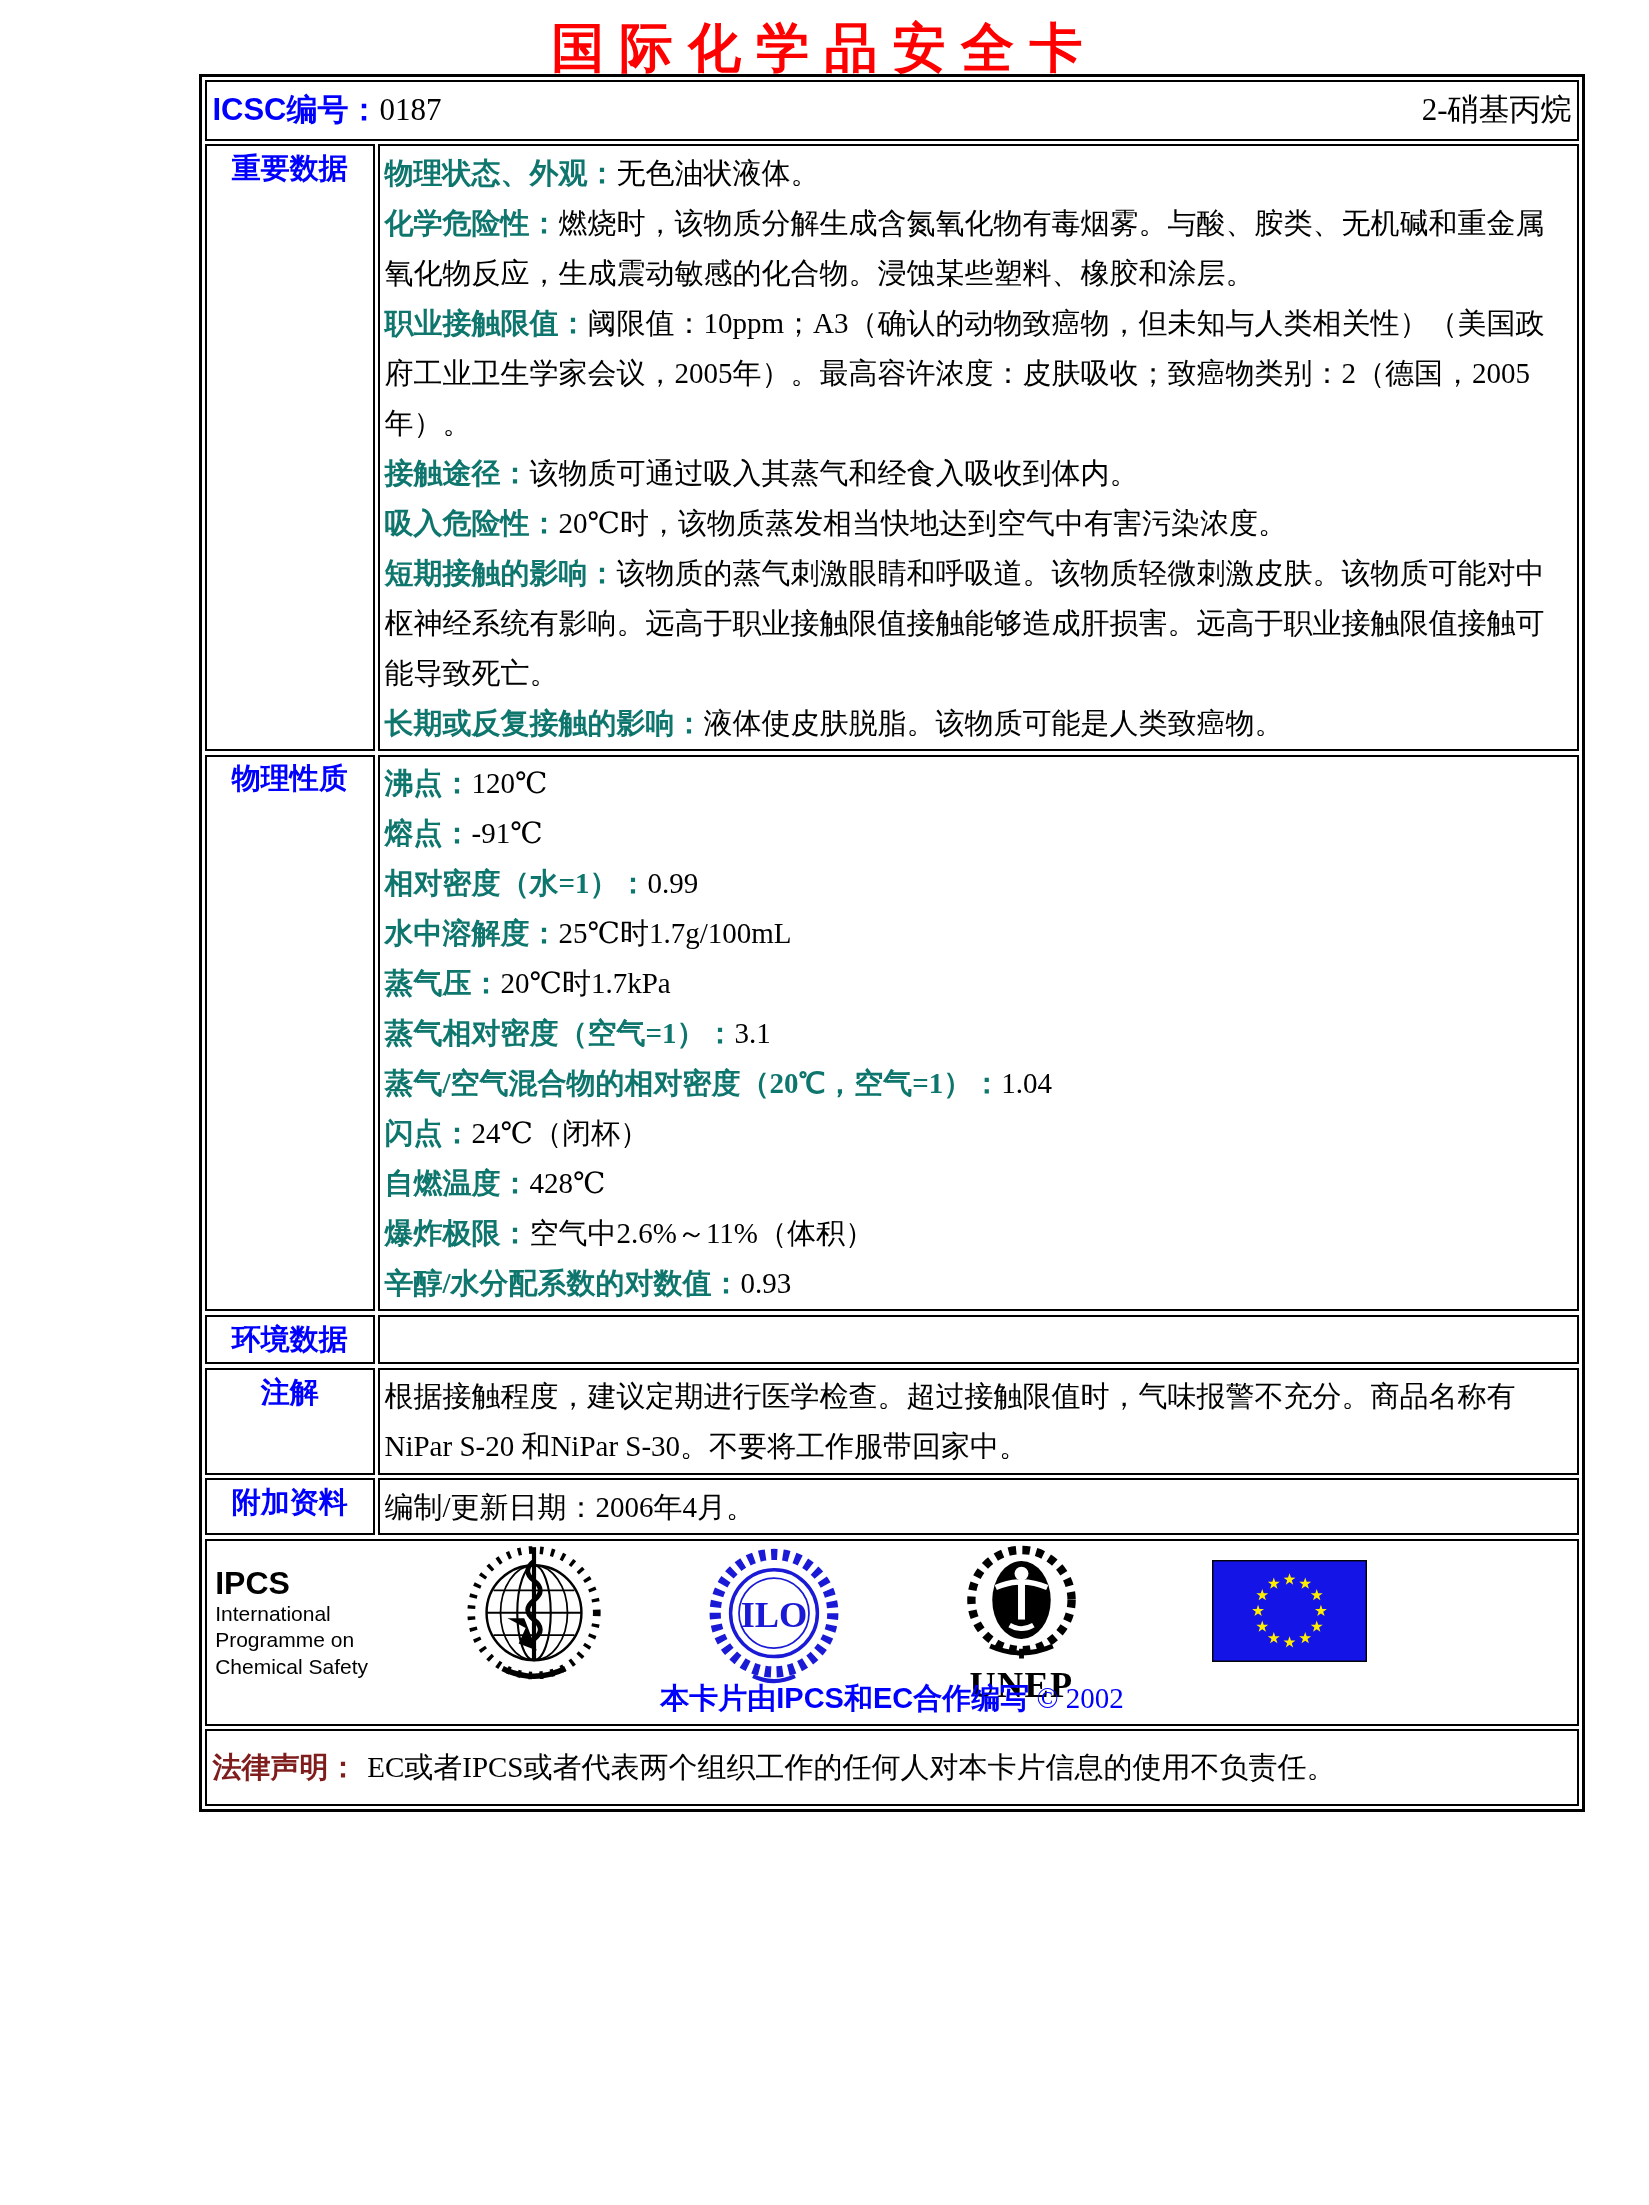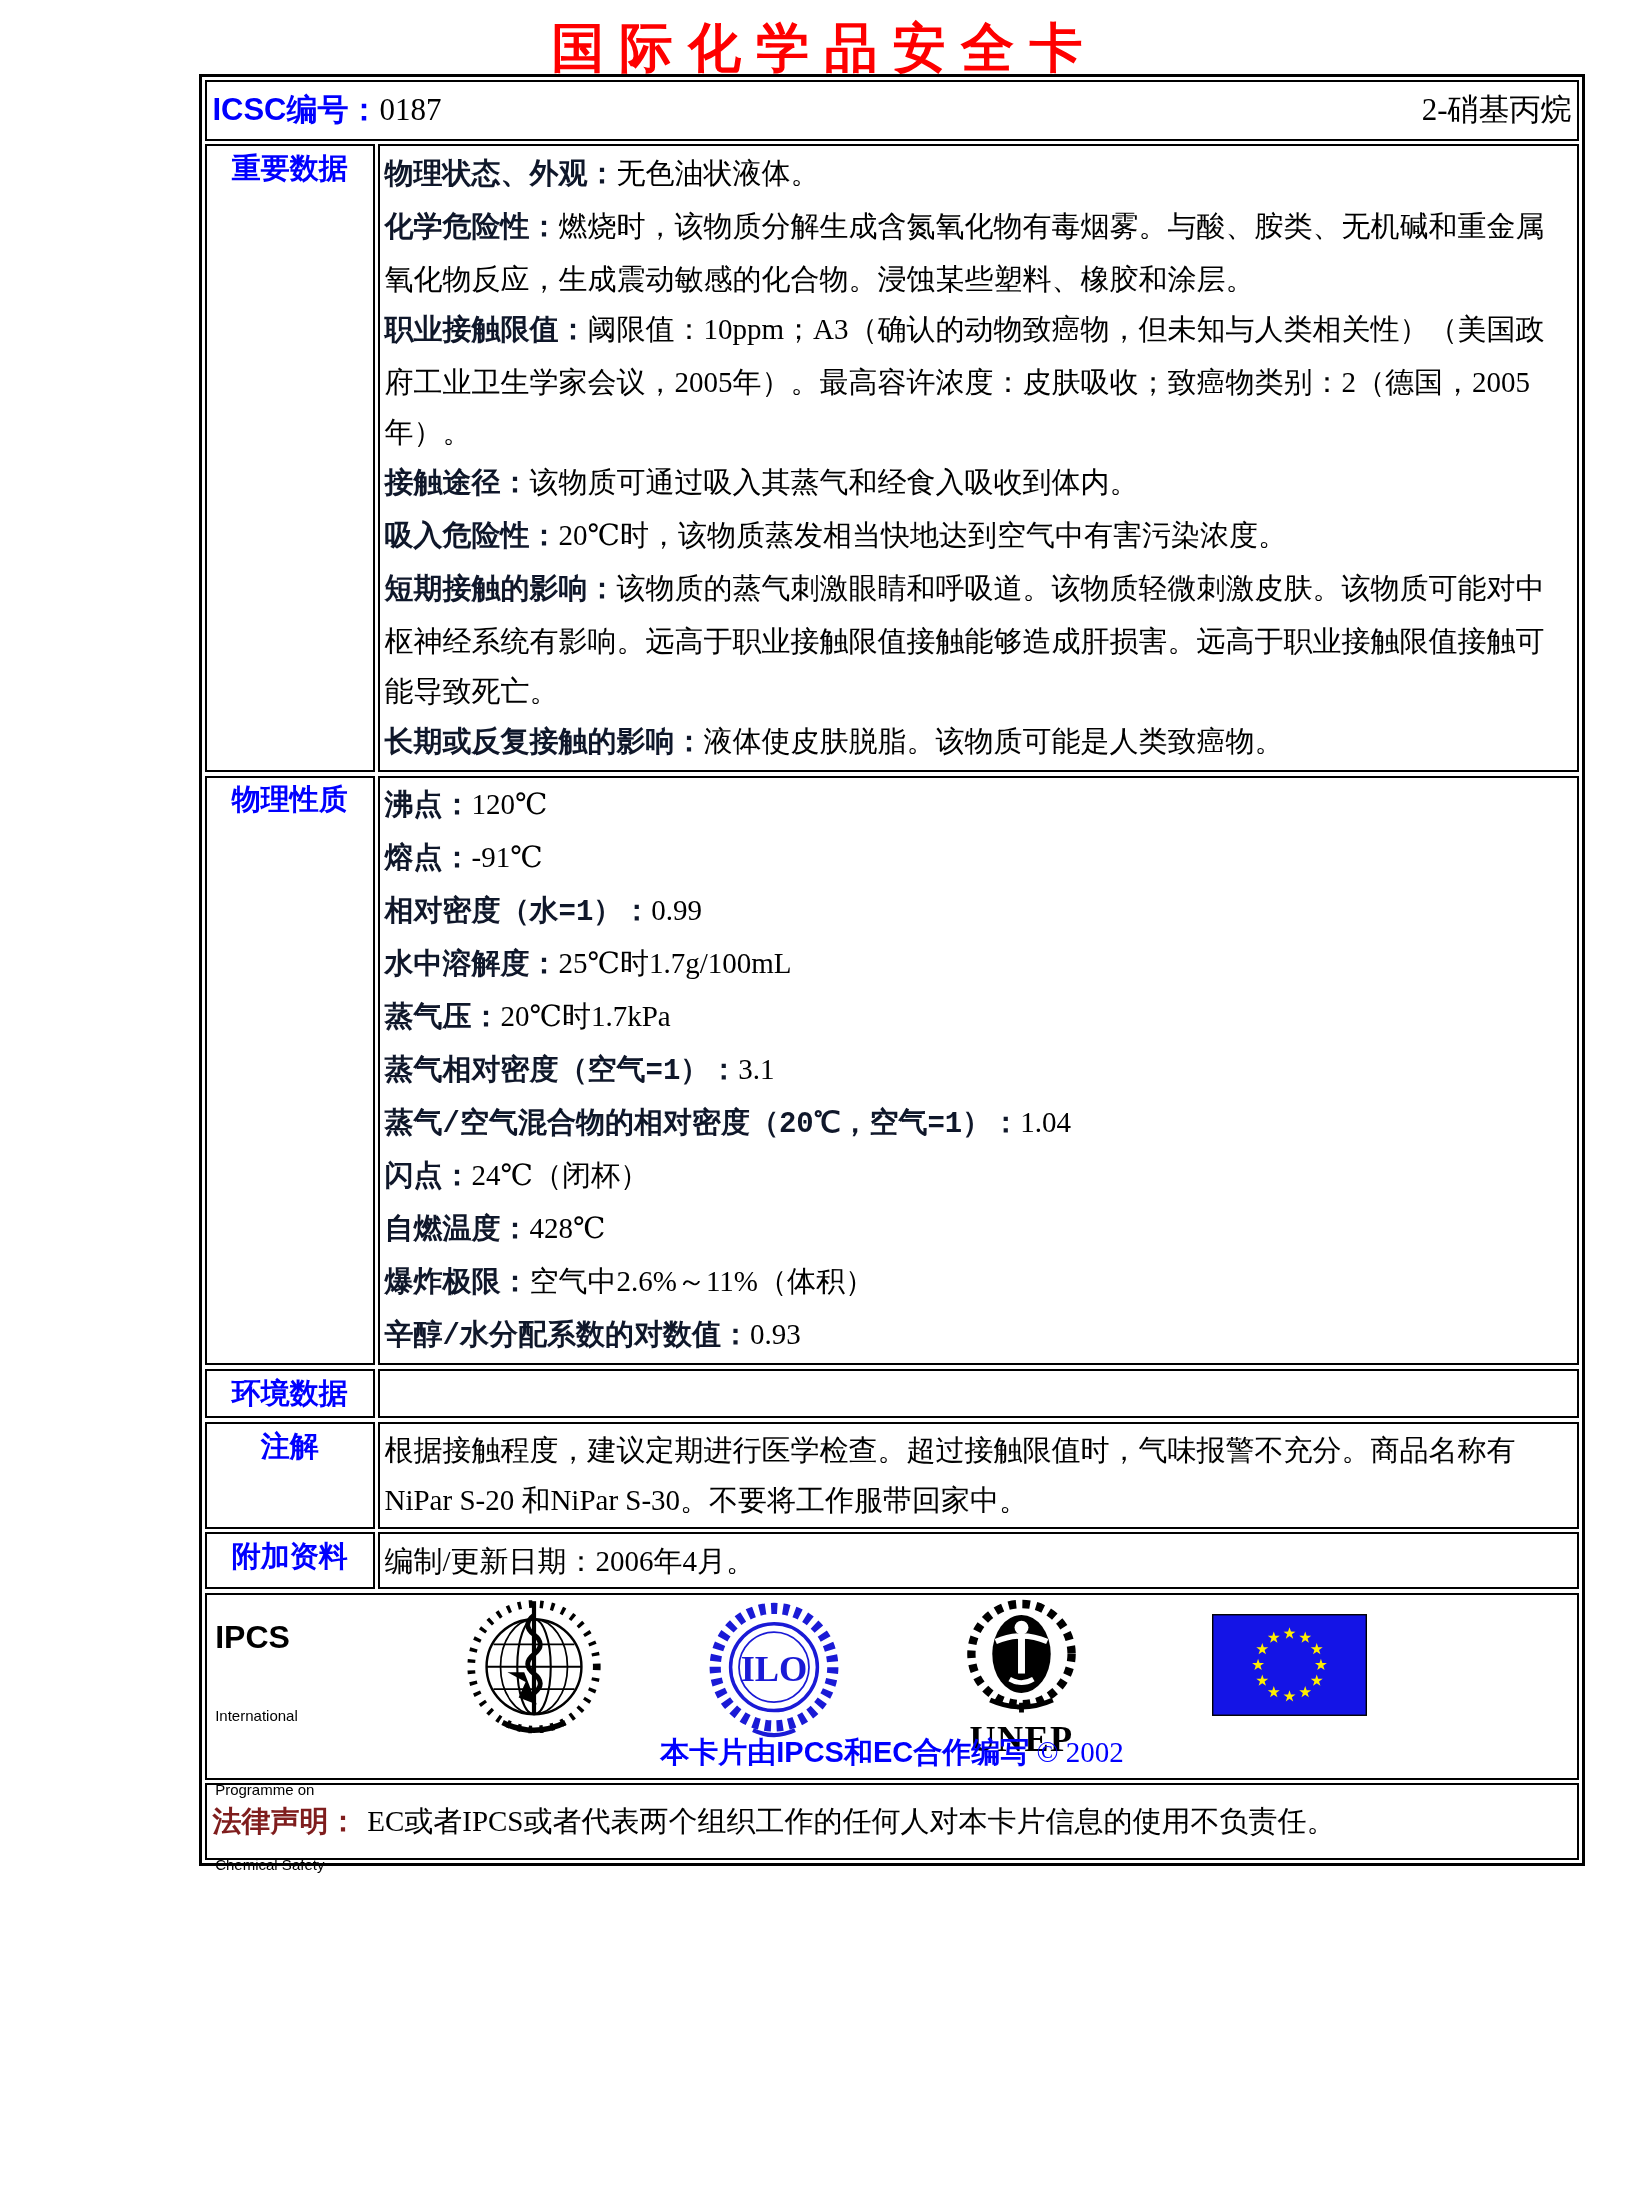--- a/index.html
+++ b/index.html
@@ -23,40 +23,40 @@
   .label-cell{
     flex:0 0 170px;display:flex;align-items:flex-start;justify-content:center;
     text-align:center;padding:2.8px;
   }
   .content-cell{flex:1;padding:1.4px 4.2px;}
   .blue-label{
     font-family:"Liberation Sans","DejaVu Sans",sans-serif;
     font-weight:bold;color:#0000fe;font-size:29px;
   }
   .inline-label{
-    font-family:Liberation Mono, monospace;
-    font-weight:bold;color:#0f172a;
+    font-family:Liberation Serif, serif;
+    font-weight:bold;color:#0f766e;
   }
   .serif-text{font-family:"Liberation Serif","DejaVu Serif",serif;color:#000;}
   .para{font-size:29px;line-height:50px;word-break:break-word;}
   .header-cell{
     display:flex;justify-content:space-between;align-items:center;
     min-height:61px;padding:0 5.6px;font-size:31px;
   }
   .header-cell .blue-label{font-size:31px;}
   .row-env .label-cell{min-height:39px;}
   .row-notes .content-cell{display:flex;flex-direction:column;justify-content:center;min-height:96px;}
   .row-add .content-cell{display:flex;align-items:center;min-height:40px;}
   .logos-cell{position:relative;min-height:187px;padding-left:22px;}
   .ipcs-block{
     position:absolute;left:8.4px;top:24px;color:#000;
     font-family:"Liberation Sans","DejaVu Sans",sans-serif;
   }
   .ipcs-title{font-size:32px;font-weight:bold;line-height:36px;}
-  .ipcs-line{font-size:15px;line-height:26.5px;margin-top:48px;}
+  .ipcs-line{font-size:21px;line-height:26.5px;}
   .logo{position:absolute;}
   .who-logo{left:257px;top:2.8px;}
   .ilo-logo{left:497px;top:5.6px;}
   .unep-logo{left:748px;top:2.8px;}
   .eu-flag{left:1005px;top:19.5px;}
   .logos-caption{
     position:absolute;left:0;bottom:4.2px;width:100%;text-align:center;
     font-size:29px;color:#0000fe;
   }
   .caption-bold{font-family:"Liberation Sans","DejaVu Sans",sans-serif;font-weight:bold;}

